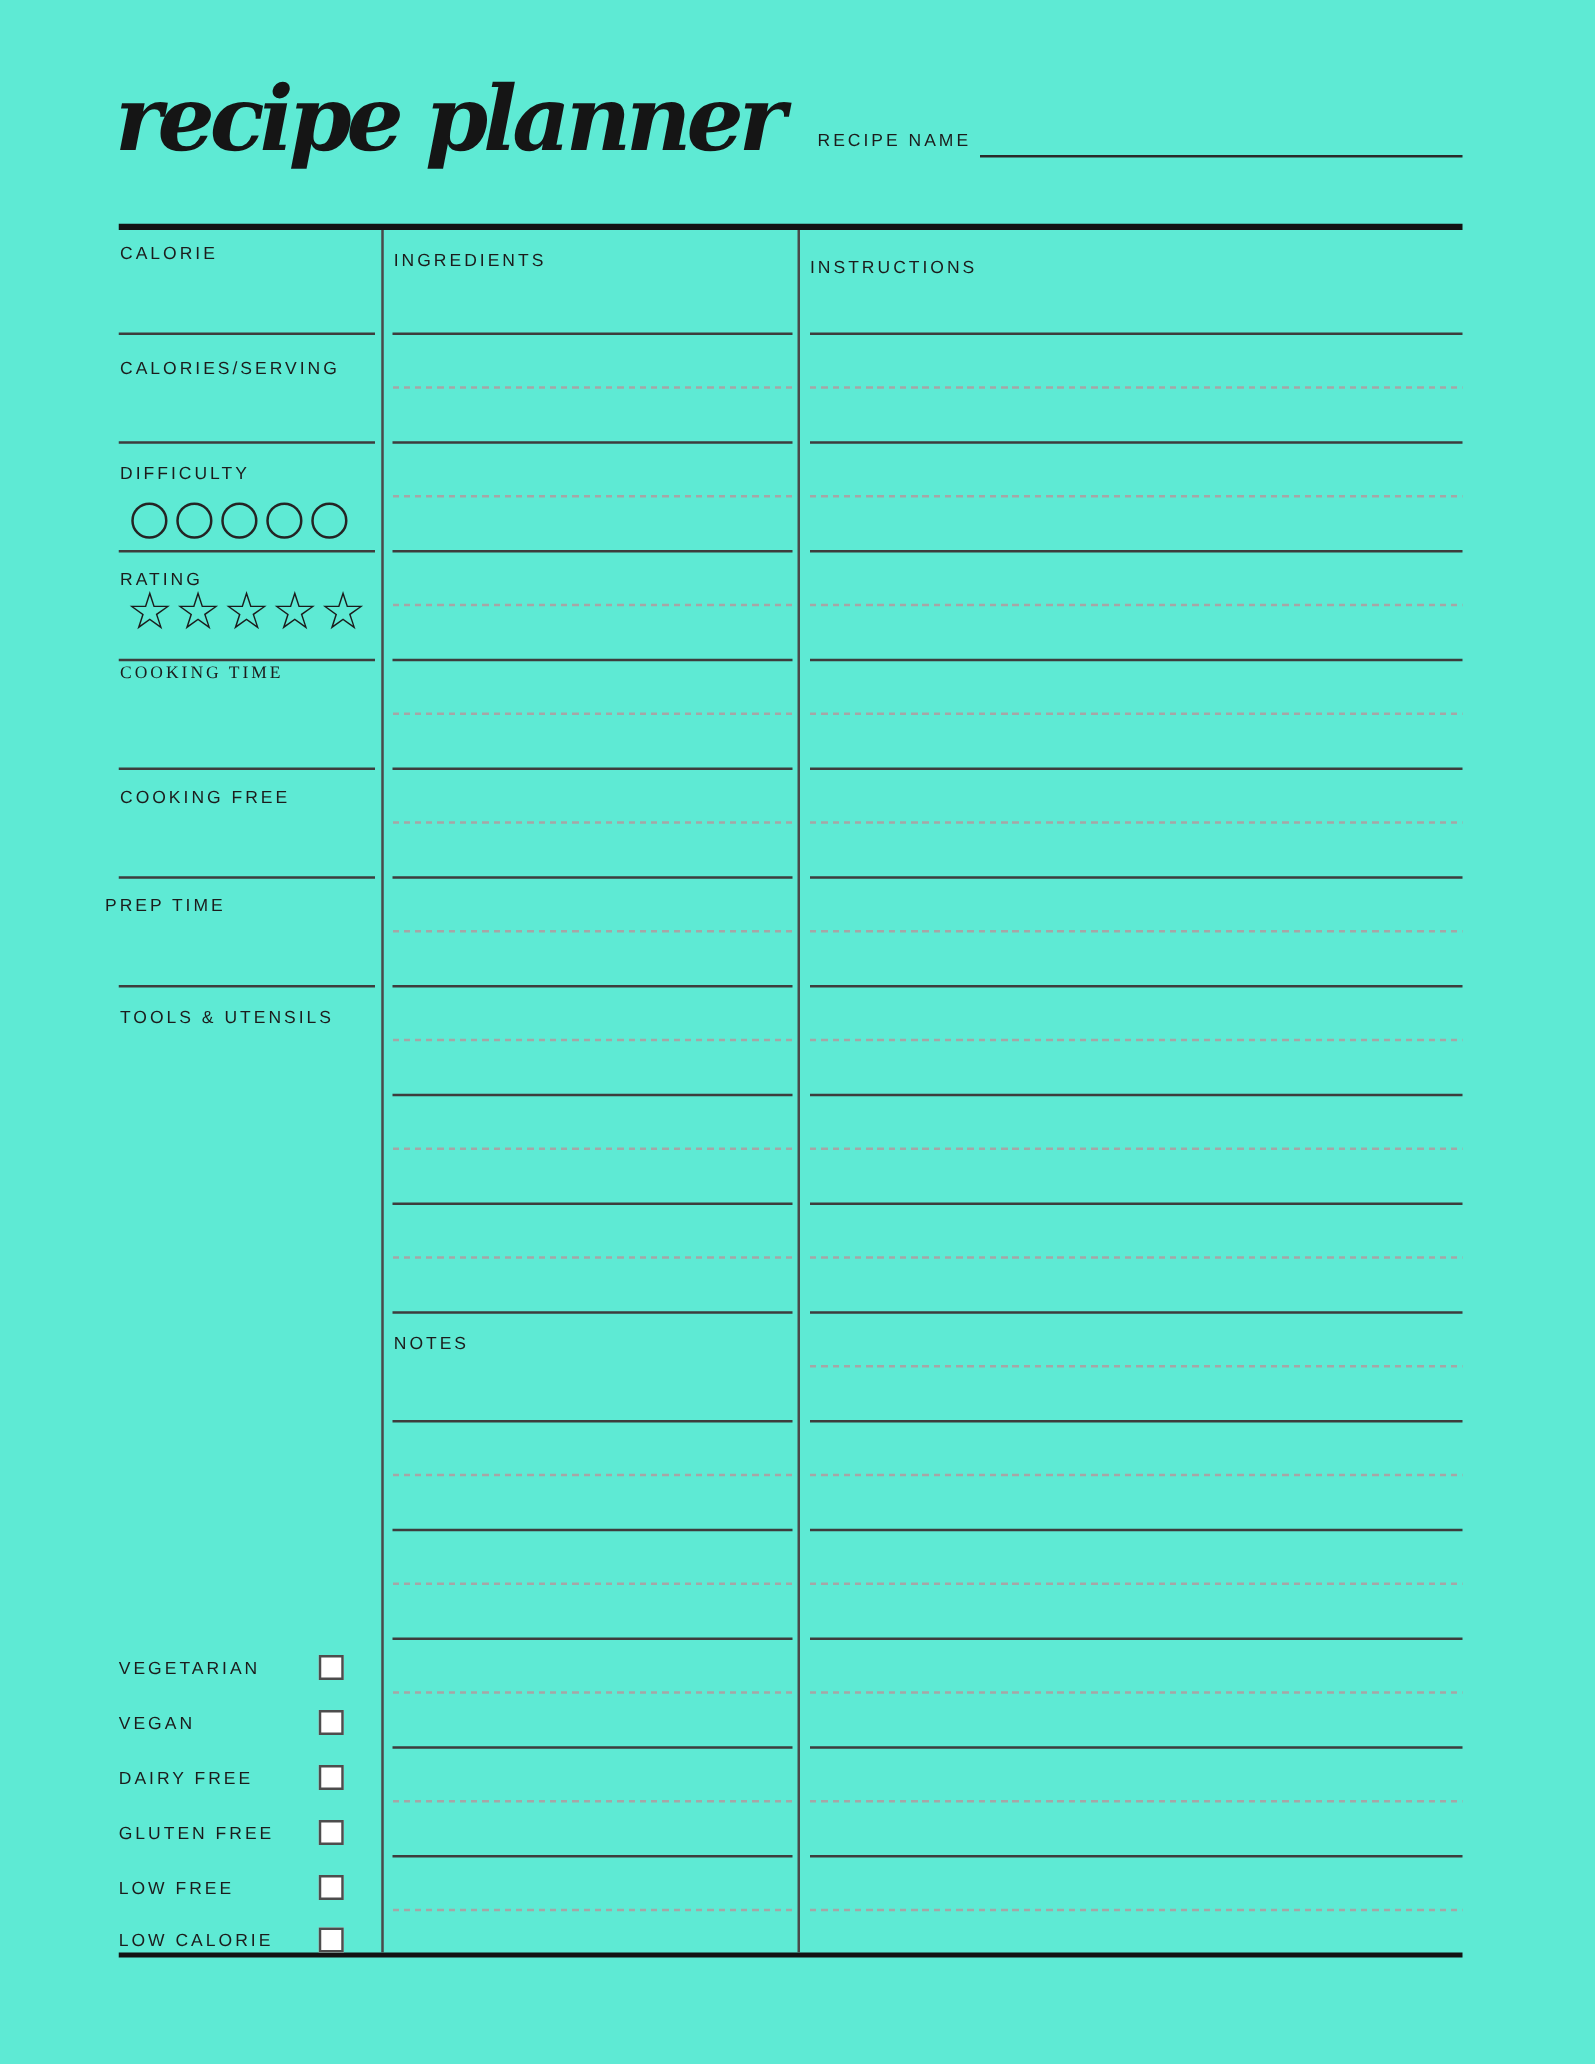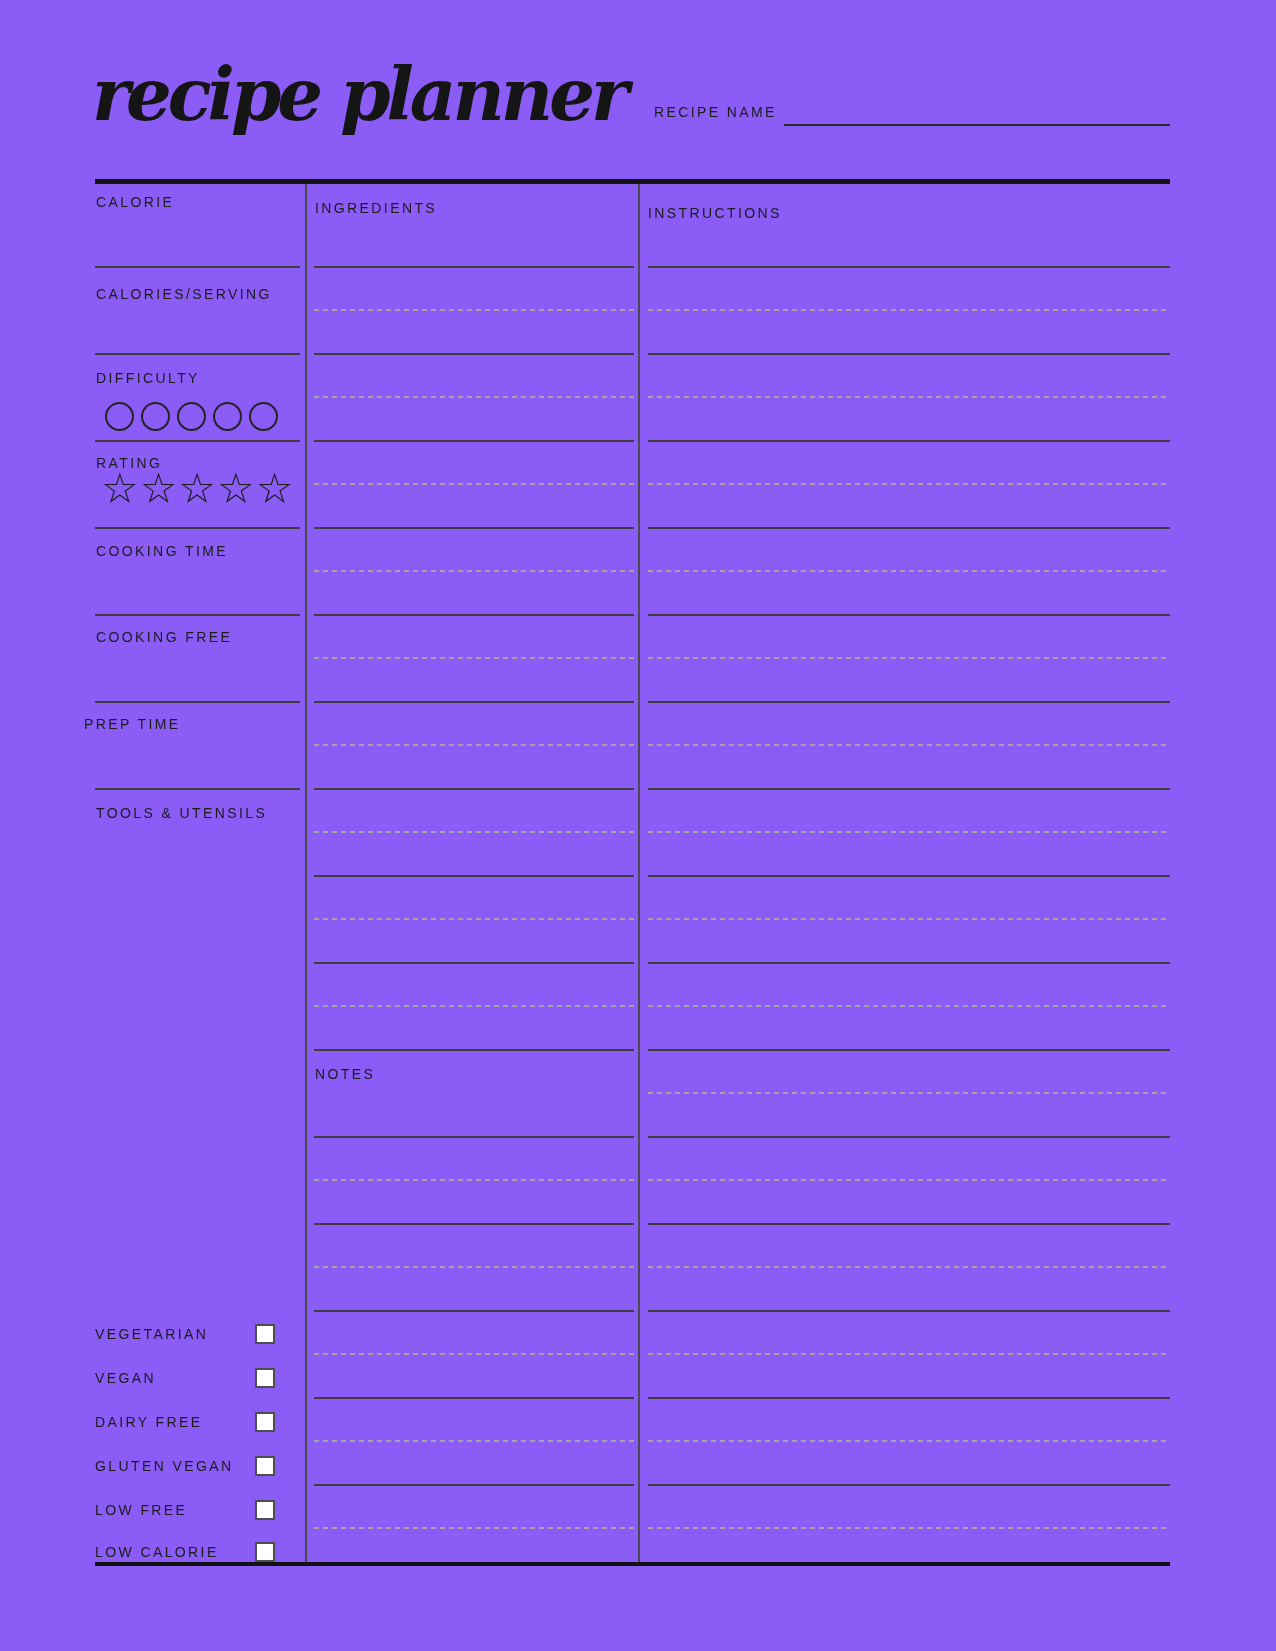--- a/index.html
+++ b/index.html
@@ -1,20 +1,20 @@
 <!DOCTYPE html>
 <html><head>
 <meta charset="utf-8">
 <style>
   html, body { margin: 0; padding: 0; background: #ffffff; }
   .page {
     position: relative;
     width: 1276px;
     height: 1651px;
-    background: #8b5cf6;
+    background: #5eead4;
     font-family: "Liberation Sans", sans-serif;
     color: #1a1a1a;
     overflow: hidden;
   }
 
   
   .title {
     position: absolute;
     left: 92px;
     top: 52px;
@@ -129,21 +129,21 @@
       <span class="circle"></span>
       <span class="circle"></span>
       <span class="circle"></span>
     </div>
   <div class="hrule" style="top:440px;"></div>
 
   <span class="label" style="left:96px; top:455px;">RATING</span>
   <div class="stars"><span>☆</span><span>☆</span><span>☆</span><span>☆</span><span>☆</span></div>
   <div class="hrule" style="top:527px;"></div>
 
-  <span class="label" style="left:96px; top:543px;">COOKING TIME</span>
+  <span class="label" style="left:96px; top:531px;font-family:Liberation Serif, serif;">COOKING TIME</span>
   <div class="hrule" style="top:614px;"></div>
 
   <span class="label" style="left:96px; top:629px;">COOKING FREE</span>
   <div class="hrule" style="top:701px;"></div>
 
   <span class="label" style="left:84px; top:716px;">PREP TIME</span>
   <div class="hrule" style="top:788px;"></div>
 
   <span class="label" style="left:96px; top:805px;">TOOLS &amp; UTENSILS</span>
 
@@ -153,21 +153,21 @@
   </div>
   <div class="diet-row" style="top:1366px;">
     <span class="label-inline">VEGAN</span>
     <span class="checkbox"></span>
   </div>
   <div class="diet-row" style="top:1410px;">
     <span class="label-inline">DAIRY FREE</span>
     <span class="checkbox"></span>
   </div>
   <div class="diet-row" style="top:1454px;">
-    <span class="label-inline">GLUTEN VEGAN</span>
+    <span class="label-inline">GLUTEN FREE</span>
     <span class="checkbox"></span>
   </div>
   <div class="diet-row" style="top:1498px;">
     <span class="label-inline">LOW FREE</span>
     <span class="checkbox"></span>
   </div>
   <div class="diet-row" style="top:1540px;">
     <span class="label-inline">LOW CALORIE</span>
     <span class="checkbox"></span>
   </div>

